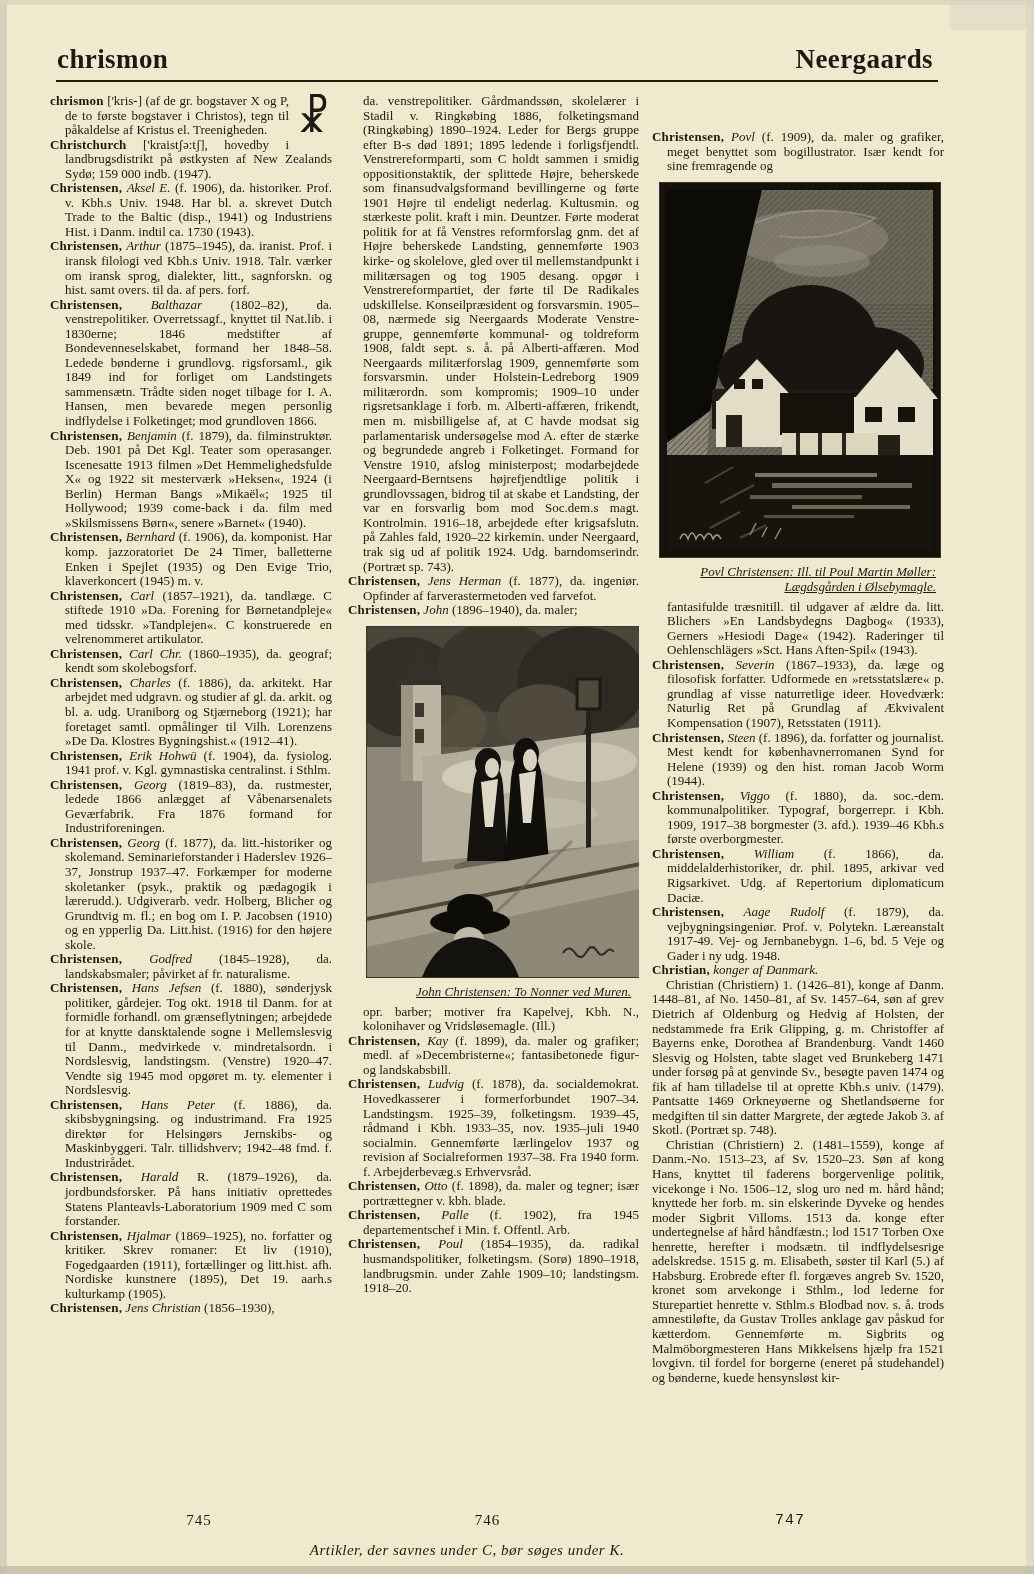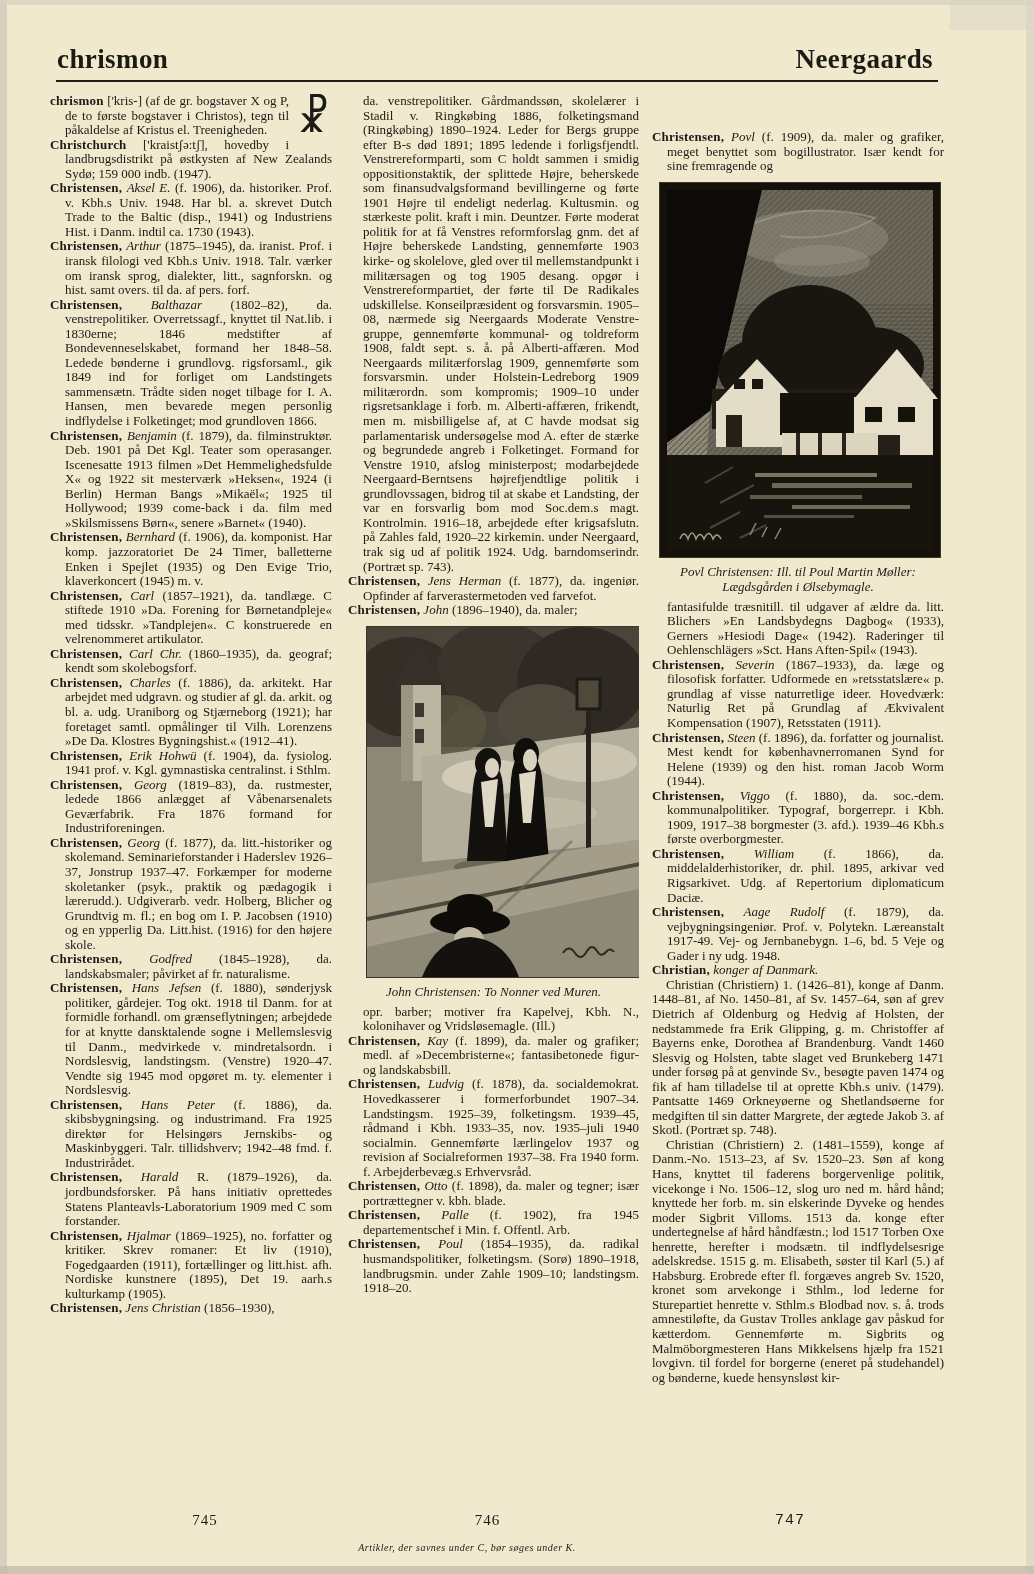--- a/index.html
+++ b/index.html
@@ -29,39 +29,39 @@
   .col-1{left:50px;width:282px;}
   .col-2{left:348px;width:291px;}
   .col-3{left:652px;width:292px;margin-top:36px;}
 
   .entry{padding-left:15px;text-indent:-15px;margin:0;}
   .entry .head{font-weight:bold;letter-spacing:.2px;}
   .entry .pname{font-style:italic;}
   .cont{padding-left:15px;text-indent:0;margin:0;}
   .king{padding-left:0;text-indent:14px;margin:0;}
   .caption{
-    text-align:center;font-style:italic;font-size:13px;line-height:15px;
-    padding:4px 8px 6px;text-indent:0;
+    text-align:right;font-style:italic;font-size:13px;line-height:15px;
+    padding:4px 8px 6px;text-indent:0;text-decoration:underline;
   }
   .chirho{
     float:right;font-family:"DejaVu Sans", sans-serif;font-weight:bold;
     font-size:42px;line-height:44px;margin:2px 2px 2px 8px;text-indent:0;
   }
   figure{margin:8px 0 2px;padding:0;text-indent:0;}
   figure svg{display:block;border:1px solid #3a362b;}
   .fig-painting{margin-left:18px;}
   .fig-woodcut{margin-left:7px;}
 
   .pageno{position:absolute;top:1512px;font-size:15px;letter-spacing:1px;text-align:center;}
-  .pageno-1{left:64px;width:282px;text-align:center;}
+  .pageno-1{left:58px;width:282px;text-align:center;}
   .pageno-2{left:342px;width:291px;}
   .pageno-3{left:644px;width:292px;font-family:Liberation Mono, monospace;}
   .footnote{
     position:absolute;top:1542px;left:120px;right:220px;text-align:center;
-    font-style:italic;font-size:10px;letter-spacing:.5px;
+    font-style:italic;font-size:15px;letter-spacing:.5px;
   }
 </style>
 </head>
 <body>
 
 <div class="scan-shade edge-left"></div>
 <div class="scan-shade edge-top"></div>
 <div class="scan-shade edge-right"></div>
 <div class="scan-shade edge-bottom"></div>
 <div class="scan-shade corner-tr"></div>

